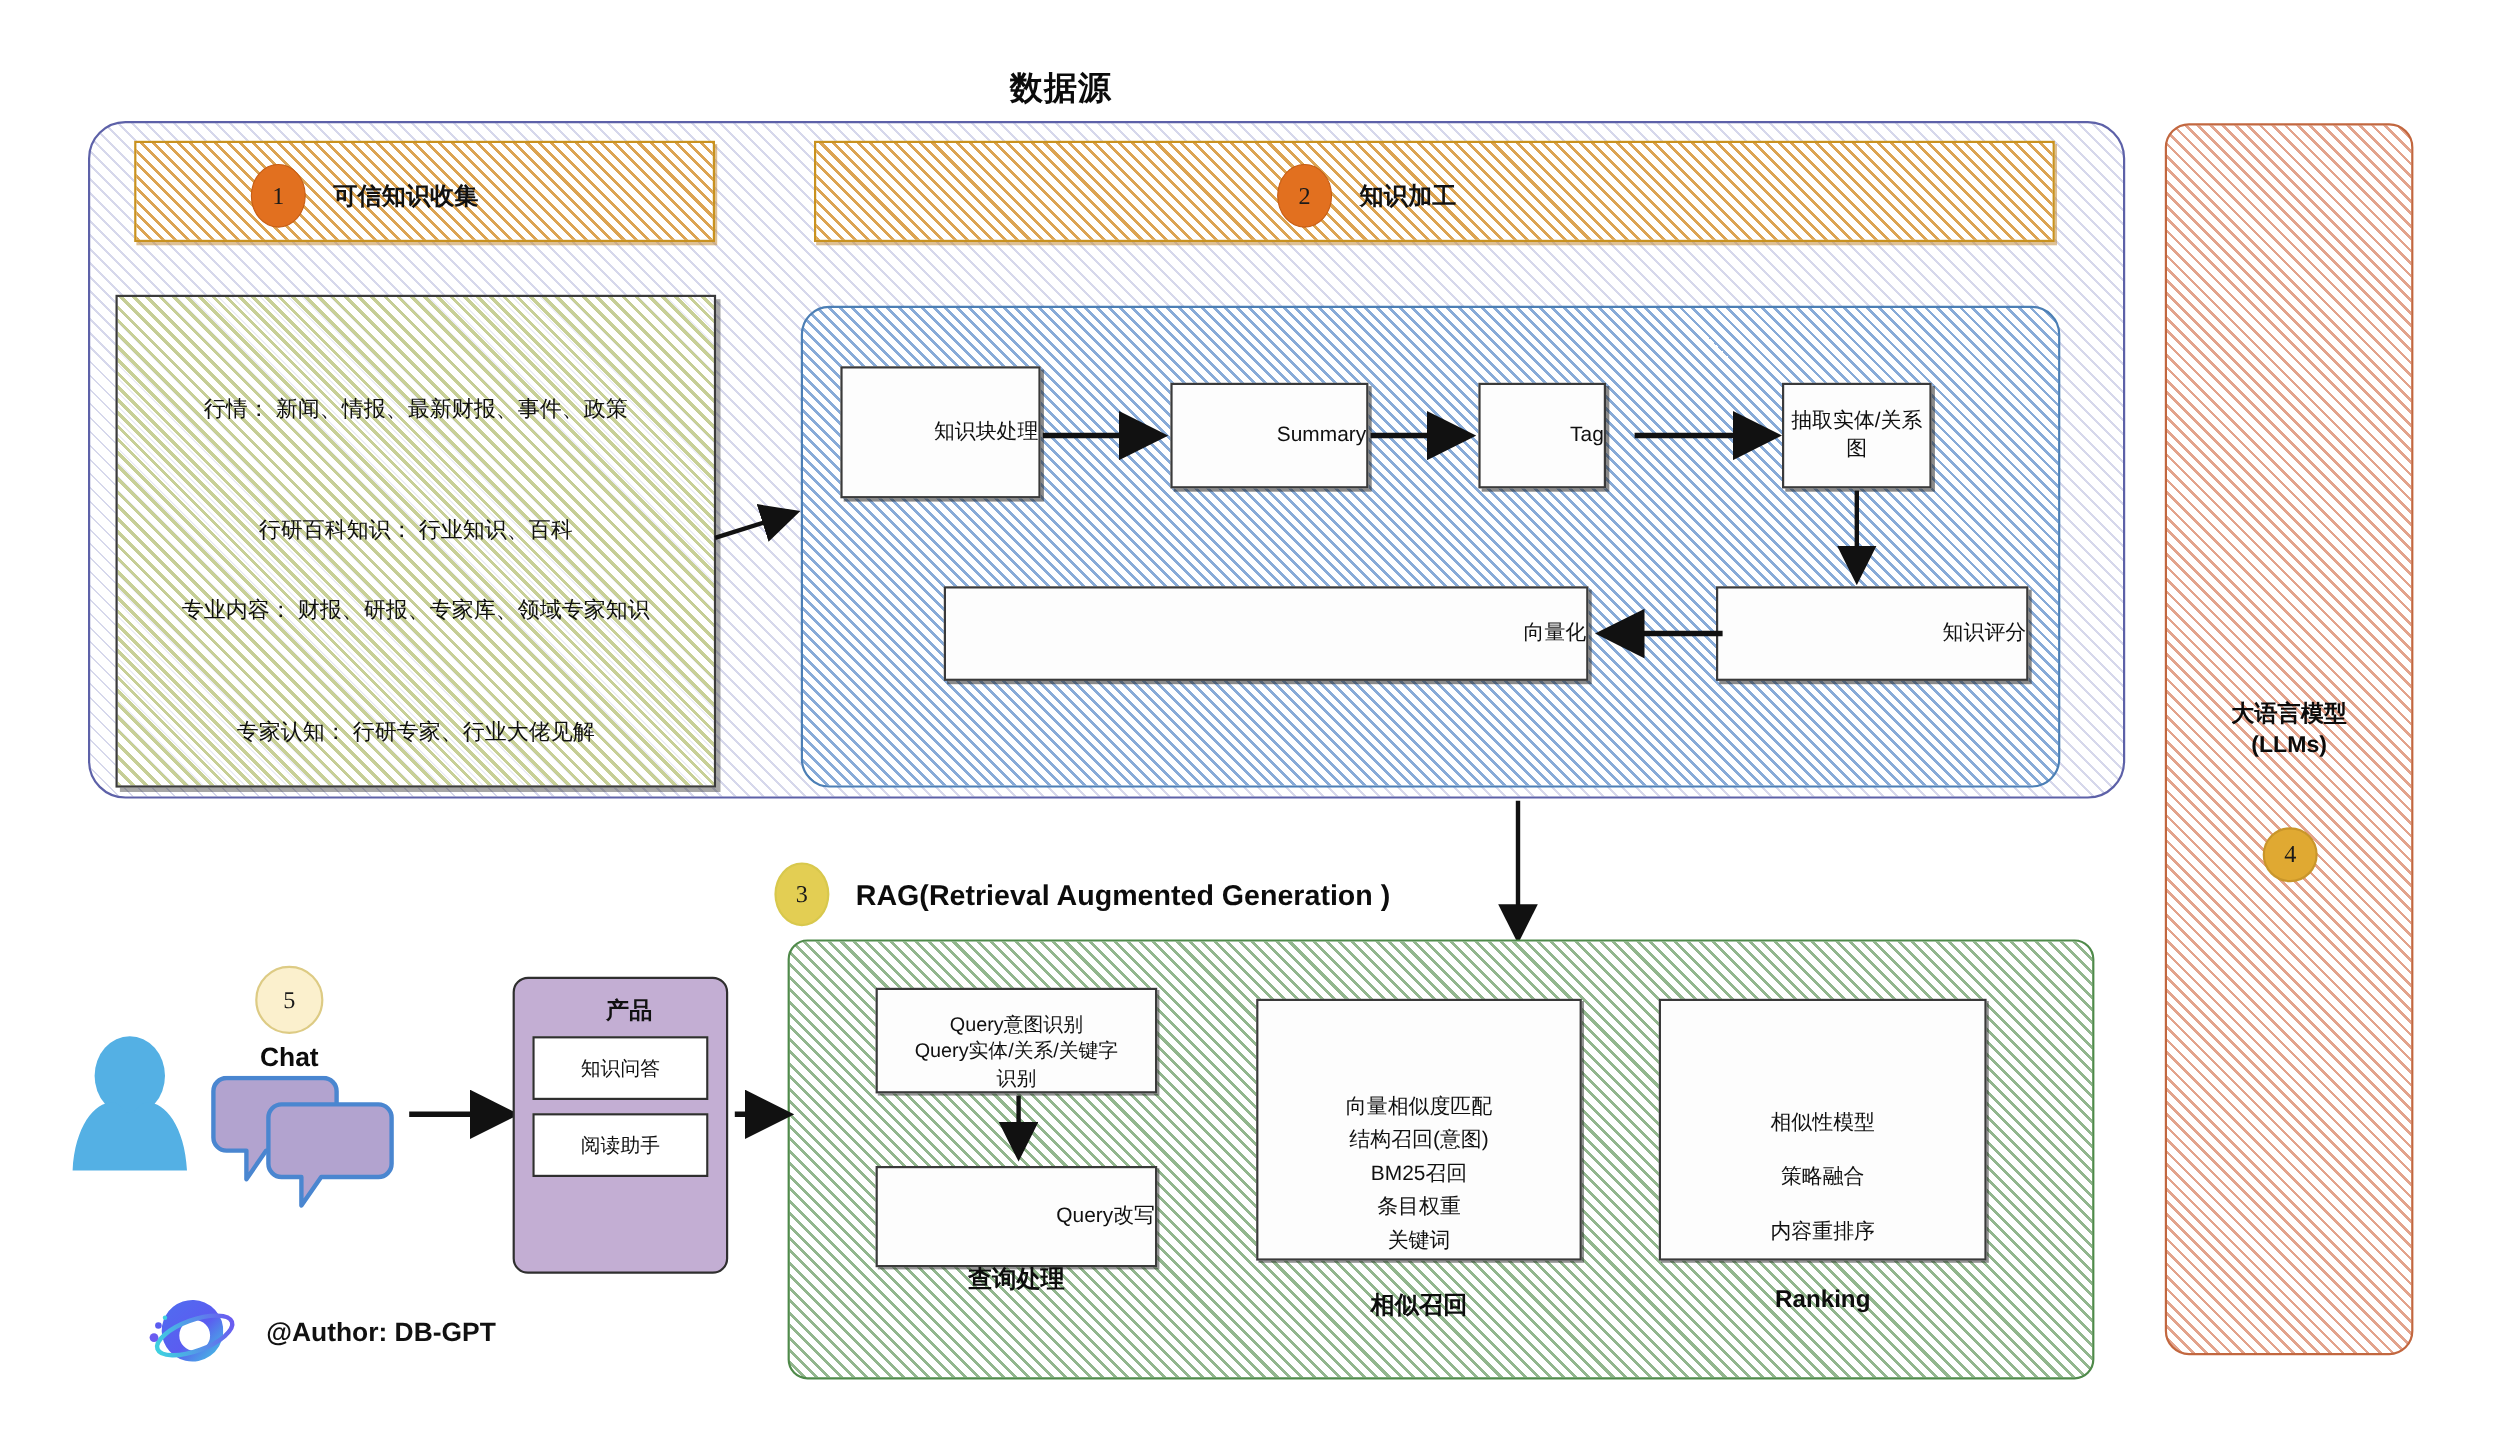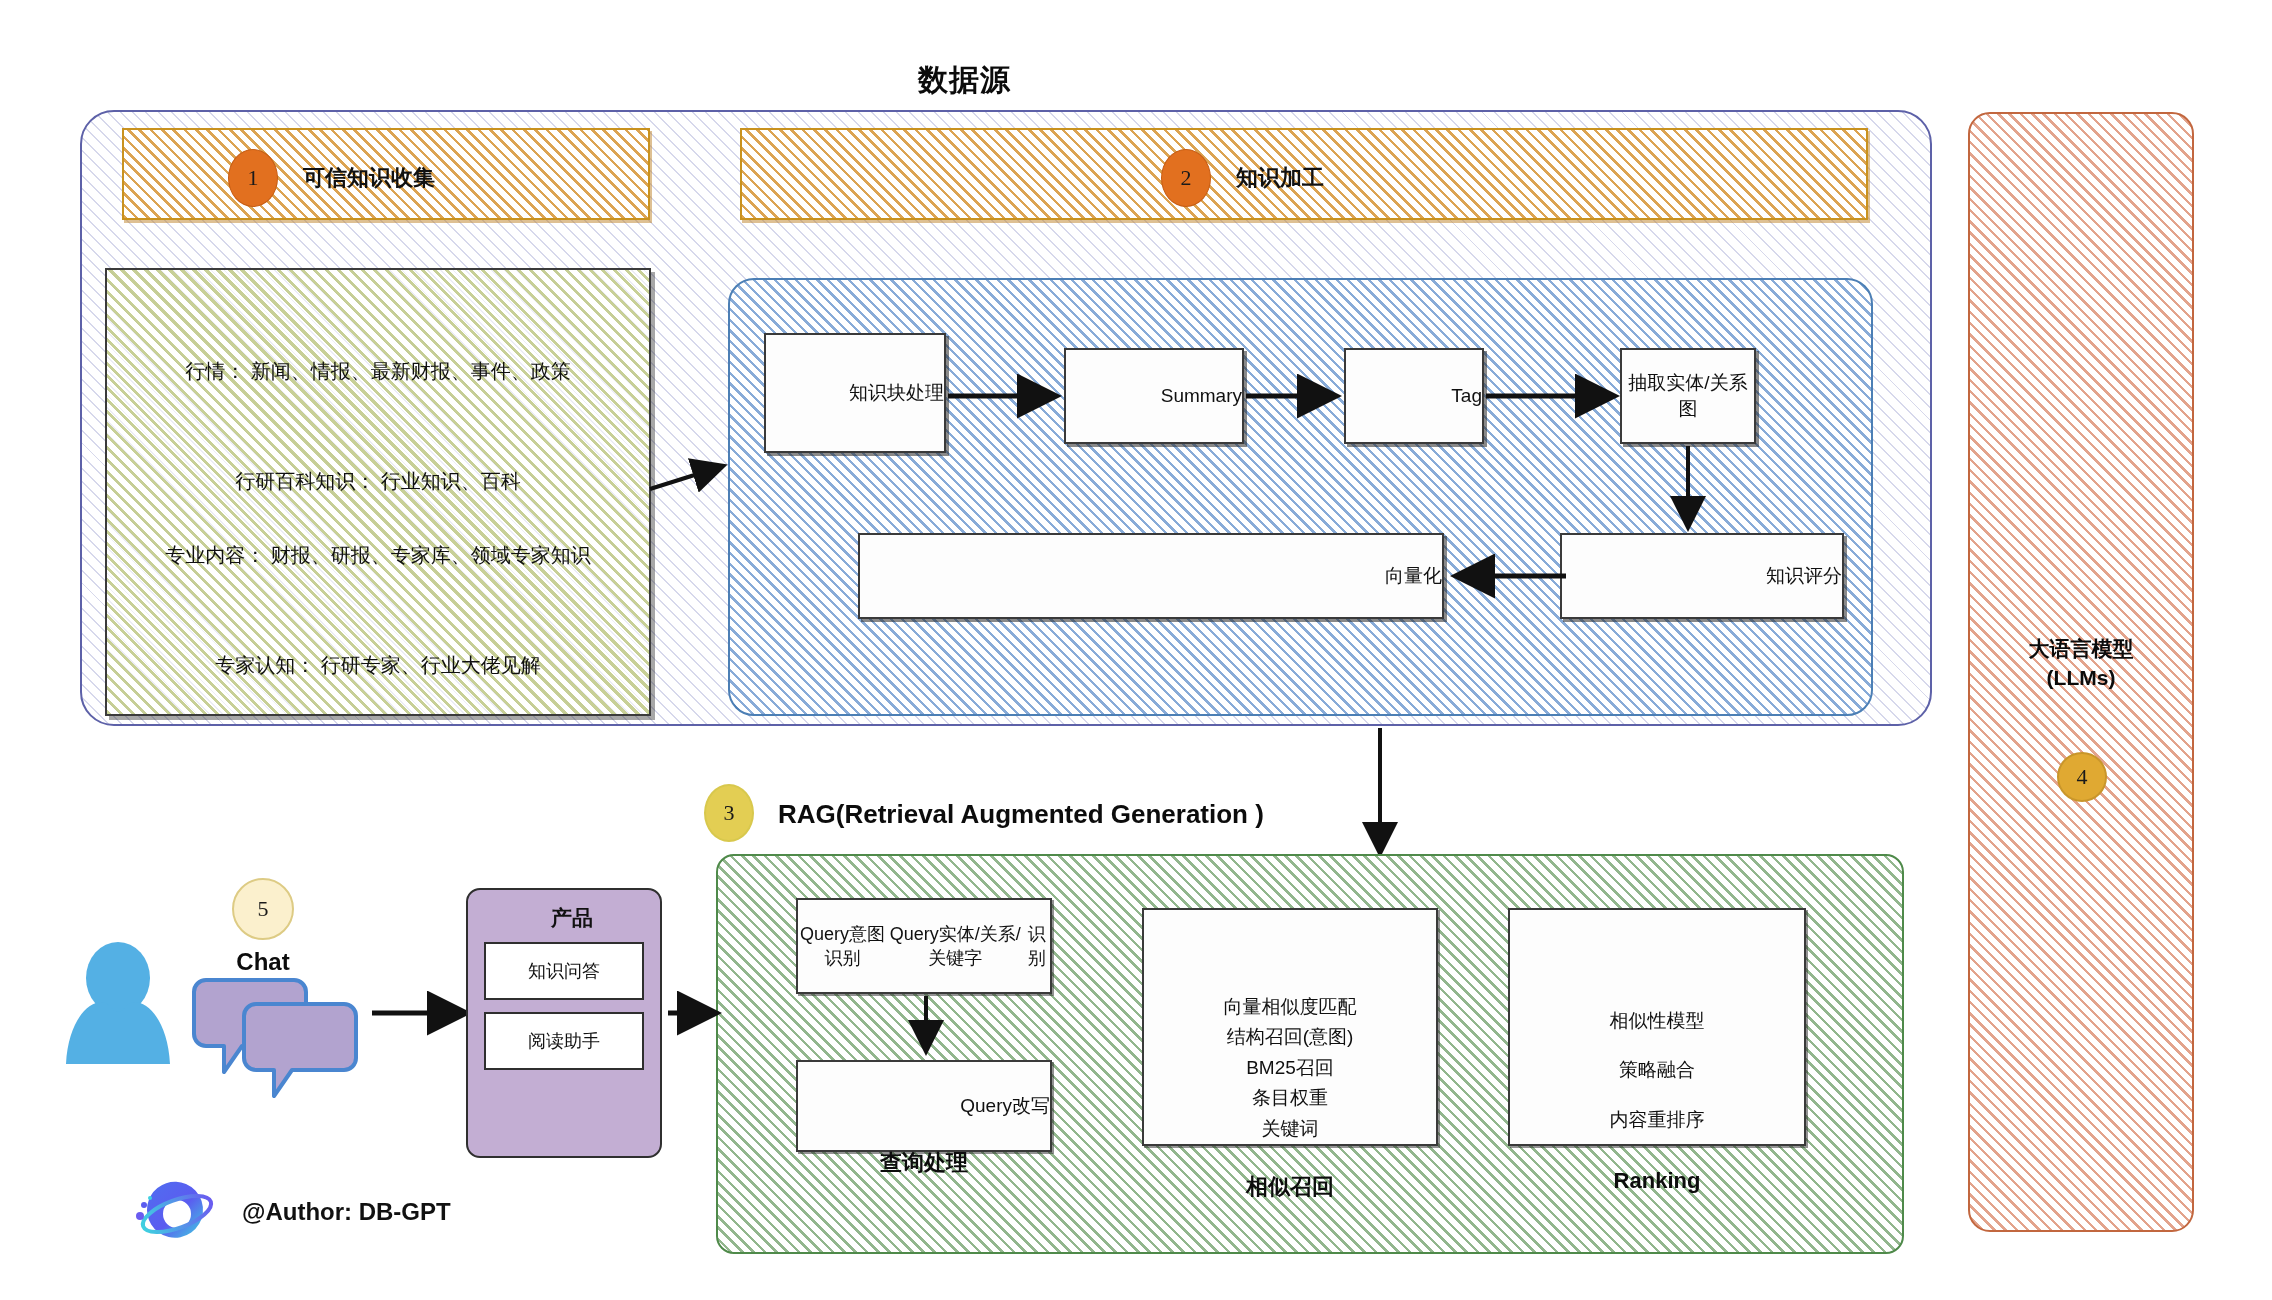--- a/index.html
+++ b/index.html
@@ -164,21 +164,21 @@
   </svg>
 
   <div class="abs hatch-blue" style="left:728px; top:278px; width:1145px; height:438px; border:2px solid #4c7fb5; border-radius:26px;"></div>
 
   <div class="abs wbox" style="left:764px; top:333px; width:182px; height:120px;">
     <span>知识块处理</span>
   </div>
   <div class="abs wbox" style="left:1064px; top:348px; width:180px; height:96px;">
     <span>Summary</span>
   </div>
-  <div class="abs wbox" style="left:1344px; top:348px; width:140px; height:96px;">
+  <div class="abs wbox" style="left:1344px; top:348px; width:116px; height:96px;">
     <span>Tag</span>
   </div>
   <div class="abs wbox" style="left:1620px; top:348px; width:136px; height:96px; padding:0 6px;">
     <span>抽取实体/关系图</span>
   </div>
 
   <div class="abs wbox" style="left:1560px; top:533px; width:284px; height:86px;">
     <span>知识评分</span>
   </div>
   <div class="abs wbox" style="left:858px; top:533px; width:586px; height:86px;">
@@ -214,21 +214,21 @@
     <span>4</span>
   </div>
 
   <div class="abs step-circle step-yellow" style="left:704px; top:784px; width:50px; height:58px;">
     <span>3</span>
   </div>
   <div class="abs" style="left:778px; top:799px; font-size:26px; font-weight:bold; color:#0c0c0c;">RAG(Retrieval Augmented Generation )</div>
 
   <div class="abs hatch-green" style="left:716px; top:854px; width:1188px; height:400px; border:2px solid #4f8a4a; border-radius:18px;"></div>
 
-  <div class="abs wbox" style="left:796px; top:898px; width:256px; height:96px; flex-direction:row; font-size:18px; box-shadow:2px 2px 0 rgba(40,40,40,0.5);">
+  <div class="abs wbox" style="left:796px; top:898px; width:256px; height:96px; flex-direction:column; font-size:18px; box-shadow:2px 2px 0 rgba(40,40,40,0.5);">
     <span>Query意图识别</span>
     <span>Query实体/关系/关键字</span>
     <span>识别</span>
   </div>
   <svg class="arrow-svg" style="left:906px; top:994px;" width="40" height="70" viewBox="0 0 40 70">
     <path d="M20,2 L20,54" stroke="#111" stroke-width="4" fill="none" marker-end="url(#ah)"></path>
   </svg>
   <div class="abs wbox" style="left:796px; top:1060px; width:256px; height:92px; box-shadow:2px 2px 0 rgba(40,40,40,0.5);">
     <span>Query改写</span>
   </div>

